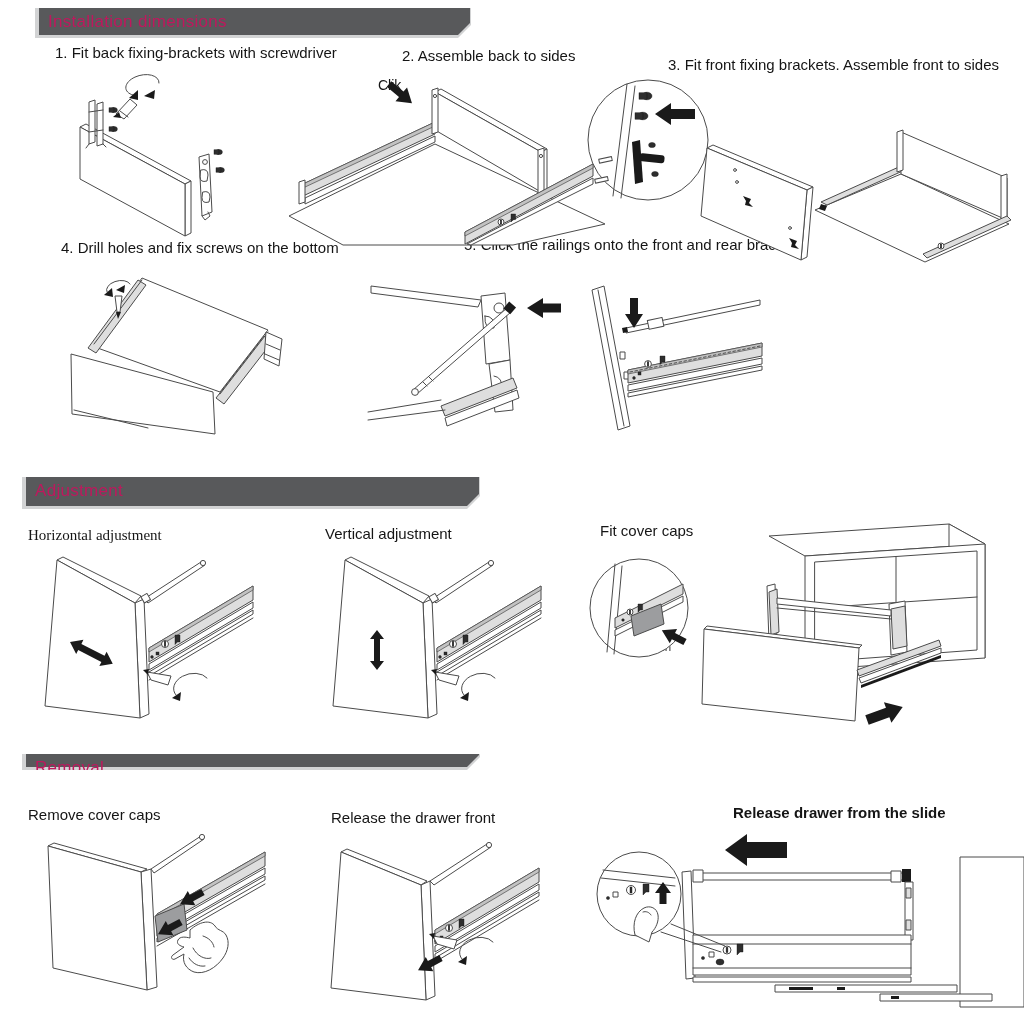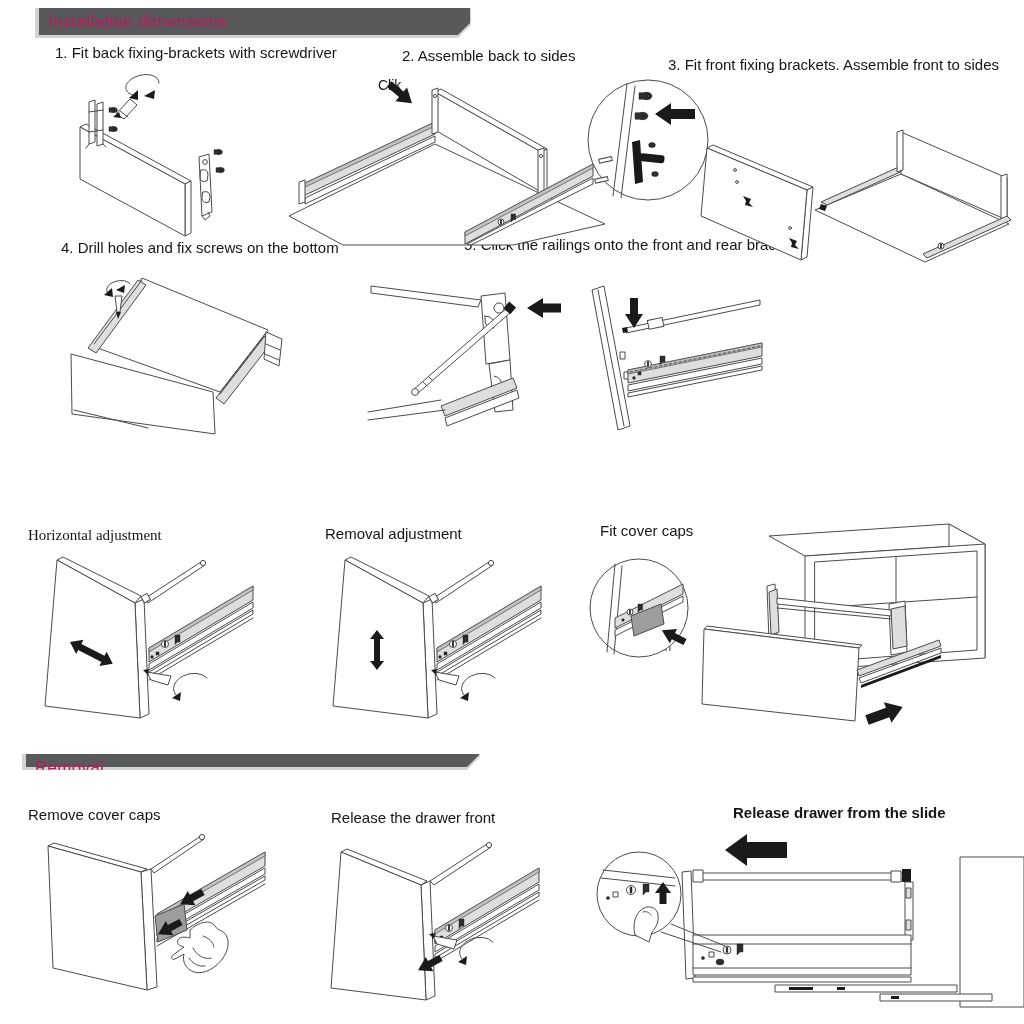--- a/index.html
+++ b/index.html
@@ -24,34 +24,38 @@
 </style>
 </head>
 <body>
 
 <div class="page">
 
   <div class="banner" style="left:35px;top:8px;width:436px;height:30px;">
     <div class="inner"></div>
     <div class="t">Installation dimensions</div>
   </div>
+  <div class="banner" style="left:22px;top:477px;width:458px;height:32px;">
+    <div class="inner"></div>
+    <div class="t">Adjustment</div>
+  </div>
   <div class="banner" style="left:22px;top:754px;width:458px;height:16px;">
     <div class="inner"></div>
     <div class="t">Removal</div>
   </div>
 
   <div class="lbl" style="left:55px;top:44px;">1. Fit back fixing-brackets with screwdriver</div>
   <div class="lbl" style="left:402px;top:47px;">2. Assemble back to sides</div>
   <div class="lbl" style="left:668px;top:44px;margin-top:12px;">3. Fit front fixing brackets. Assemble front to sides</div>
   <div class="lbl" style="left:61px;top:239px;">4. Drill holes and fix screws on the bottom</div>
   <div class="lbl" style="left:464px;top:236px;">5. Click the railings onto the front and rear bracket</div>
   <div class="lbl" style="left:378px;top:77px;font-size:14px;">Clik</div>
 
   <div class="lbl" style="left:28px;top:527px;font-family:Liberation Serif, serif;">Horizontal adjustment</div>
-  <div class="lbl" style="left:325px;top:525px;">Removal adjustment</div>
+  <div class="lbl" style="left:325px;top:525px;">Vertical adjustment</div>
   <div class="lbl" style="left:600px;top:522px;text-align:right;">Fit cover caps</div>
   <div class="lbl-sm" style="left:629px;top:641px;">Press-in</div>
 
   <div class="lbl" style="left:28px;top:806px;">Remove cover caps</div>
   <div class="lbl" style="left:331px;top:809px;">Release the drawer front</div>
   <div class="lbl" style="left:733px;top:804px;font-weight:bold;">Release drawer from the slide</div>
 
   <div class="fig" style="left:58px;top:70px;">
   <svg width="262" height="170" viewBox="0 0 262 170">
     <polygon class="fw" points="22,57 28,54 133,111 127,114"></polygon>

